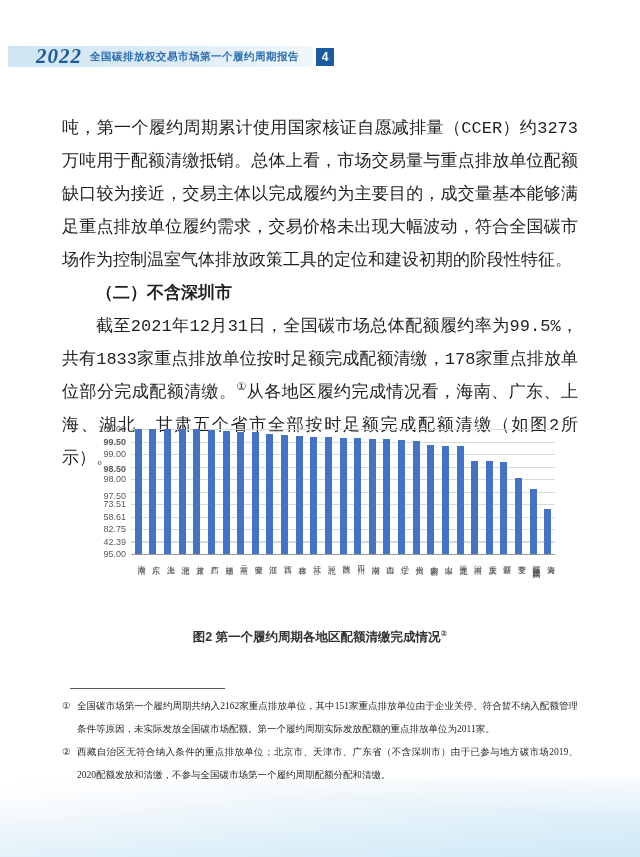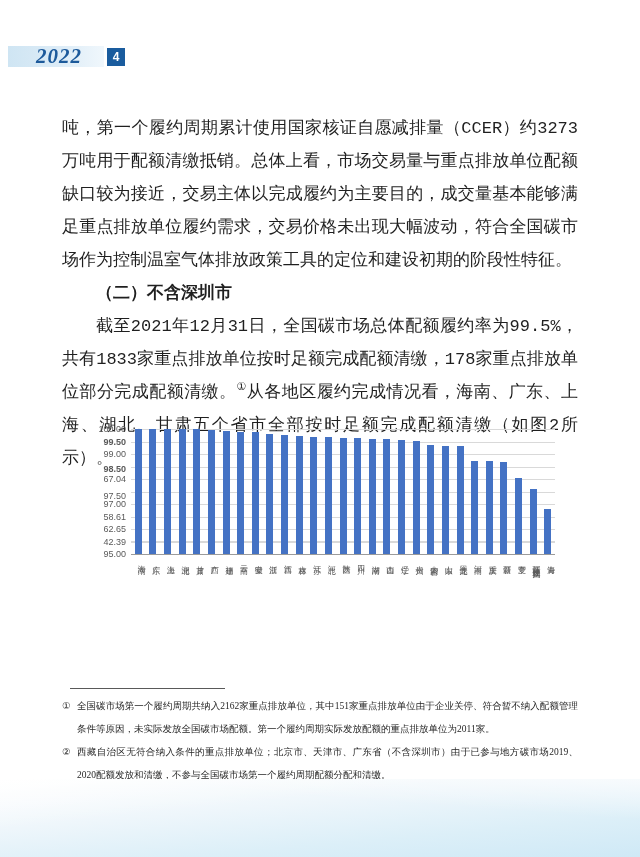--- a/index.html
+++ b/index.html
@@ -67,42 +67,43 @@
              transform:rotate(4deg);}
 </style>
 </head>
 <body>
 
 <div class="page">
 
   <div class="header">
     <div class="header-band">
       <span class="header-year">2022</span>
+      <span class="header-title">全国碳排放权交易市场第一个履约周期报告</span>
     </div>
     <div class="page-num-box">4</div>
   </div>
 
   <div class="body-text">
     <p>吨，第一个履约周期累计使用国家核证自愿减排量（CCER）约3273万吨用于配额清缴抵销。总体上看，市场交易量与重点排放单位配额缺口较为接近，交易主体以完成履约为主要目的，成交量基本能够满足重点排放单位履约需求，交易价格未出现大幅波动，符合全国碳市场作为控制温室气体排放政策工具的定位和建设初期的阶段性特征。</p>
     <p class="section-heading">（二）不含深圳市</p>
     <p class="para-indent"><span>截至2021年12月31日，全国碳市场总体配额履约率为99.5%，共有1833家重点排放单位按时足额完成配额清缴，178家重点排放单位部分完成配额清缴。</span><sup class="note-ref">①</sup><span>从各地区履约完成情况看，海南、广东、上海、湖北、甘肃五个省市全部按时足额完成配额清缴（如图2所示）。</span></p>
   </div>
 
   <div class="chart">
     <div class="chart-inner">
       <div class="y-axis">
           <div class="ytick" style="top: 1px;">100.00</div>
           <div class="ytick" style="top: 13.5px; font-weight: bold;">99.50</div>
           <div class="ytick" style="top: 26px; text-align: right;">99.00</div>
           <div class="ytick" style="top: 41px; font-weight: bold;">98.50</div>
-          <div class="ytick" style="top: 51px;">67.04</div>
+          <div class="ytick" style="top: 51px;">98.00</div>
           <div class="ytick" style="top: 68px;">97.50</div>
-          <div class="ytick" style="top: 76px;">97.00</div>
+          <div class="ytick" style="top: 76px;">73.51</div>
           <div class="ytick" style="top: 88.5px;">58.61</div>
-          <div class="ytick" style="top: 101px;">62.65</div>
+          <div class="ytick" style="top: 101px;">82.75</div>
           <div class="ytick" style="top: 113.5px;">42.39</div>
           <div class="ytick" style="top: 126px; padding-left: 15px;">95.00</div>
         </div>
       <div class="plot-wrap">
         <div class="plot">
           <div class="bars">
               <div class="bar-slot">
                 <div class="bar" style="height: 125px; background: rgb(68, 114, 196);"></div>
               </div>
               <div class="bar-slot">
@@ -217,20 +218,21 @@
             <div class="xlab">黑龙江</div>
             <div class="xlab">河南</div>
             <div class="xlab">重庆</div>
             <div class="xlab">新疆</div>
             <div class="xlab">宁夏</div>
             <div class="xlab">新疆建设兵团</div>
             <div class="xlab">青海</div>
           </div>
       </div>
     </div>
+    <div class="caption"><span>图2 第一个履约周期各地区配额清缴完成情况</span><sup>②</sup></div>
   </div>
 
   <div class="footnotes">
     <div class="fn-sep"></div>
     <div class="fn-item">
       <span class="fn-marker">①</span>
       <span class="fn-text">全国碳市场第一个履约周期共纳入2162家重点排放单位，其中151家重点排放单位由于企业关停、符合暂不纳入配额管理条件等原因，未实际发放全国碳市场配额。第一个履约周期实际发放配额的重点排放单位为2011家。</span>
     </div>
     <div class="fn-item">
       <span class="fn-marker">②</span>

